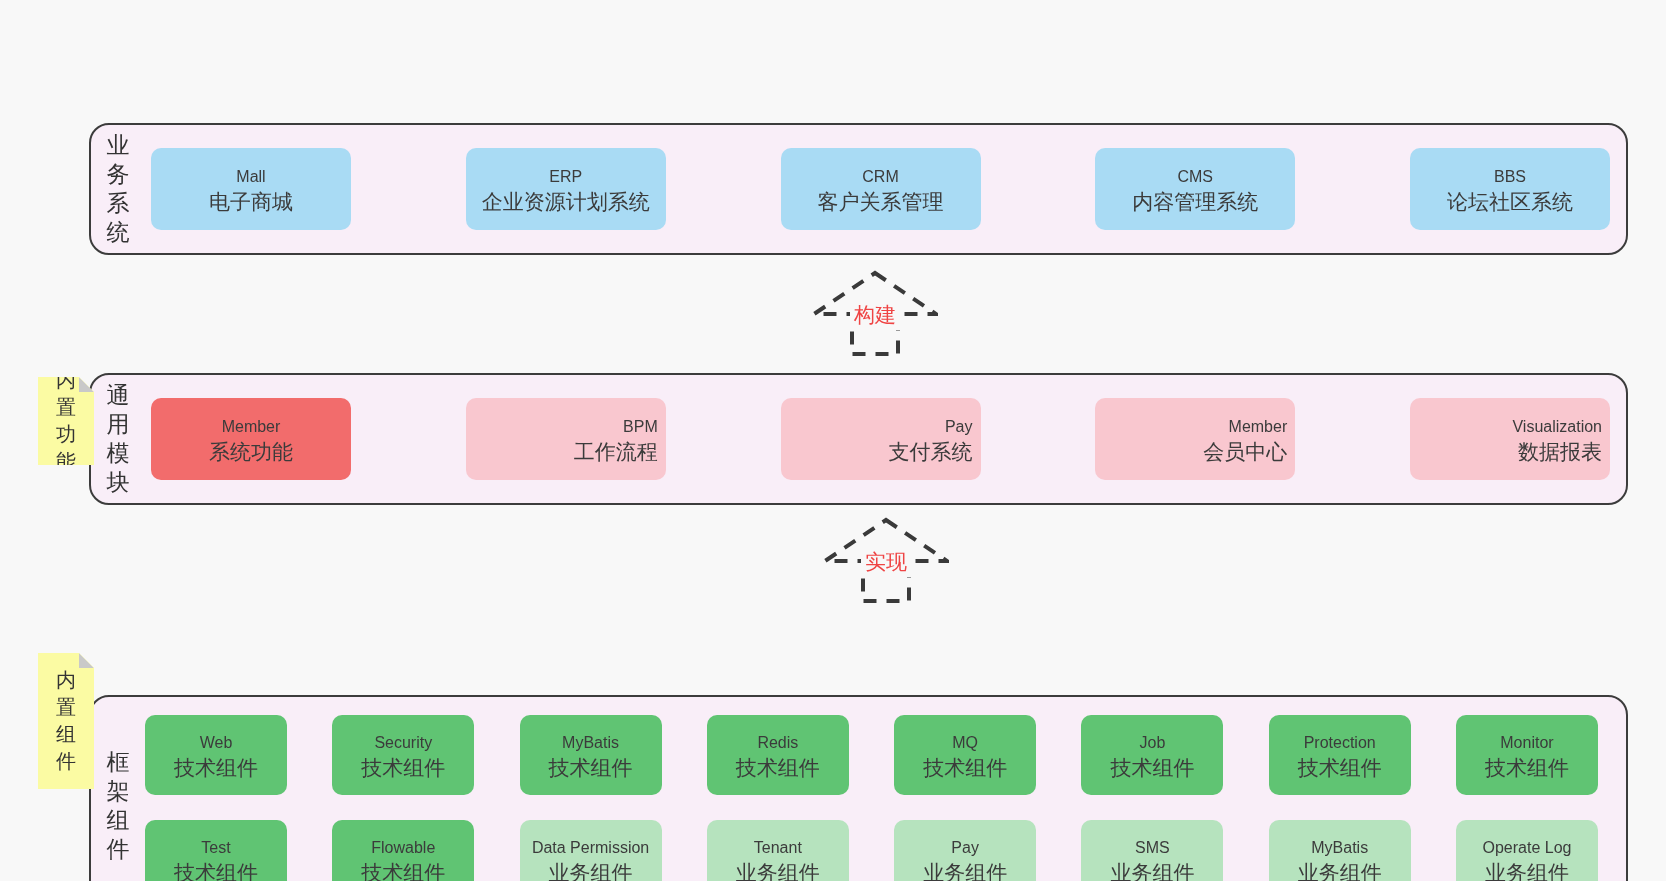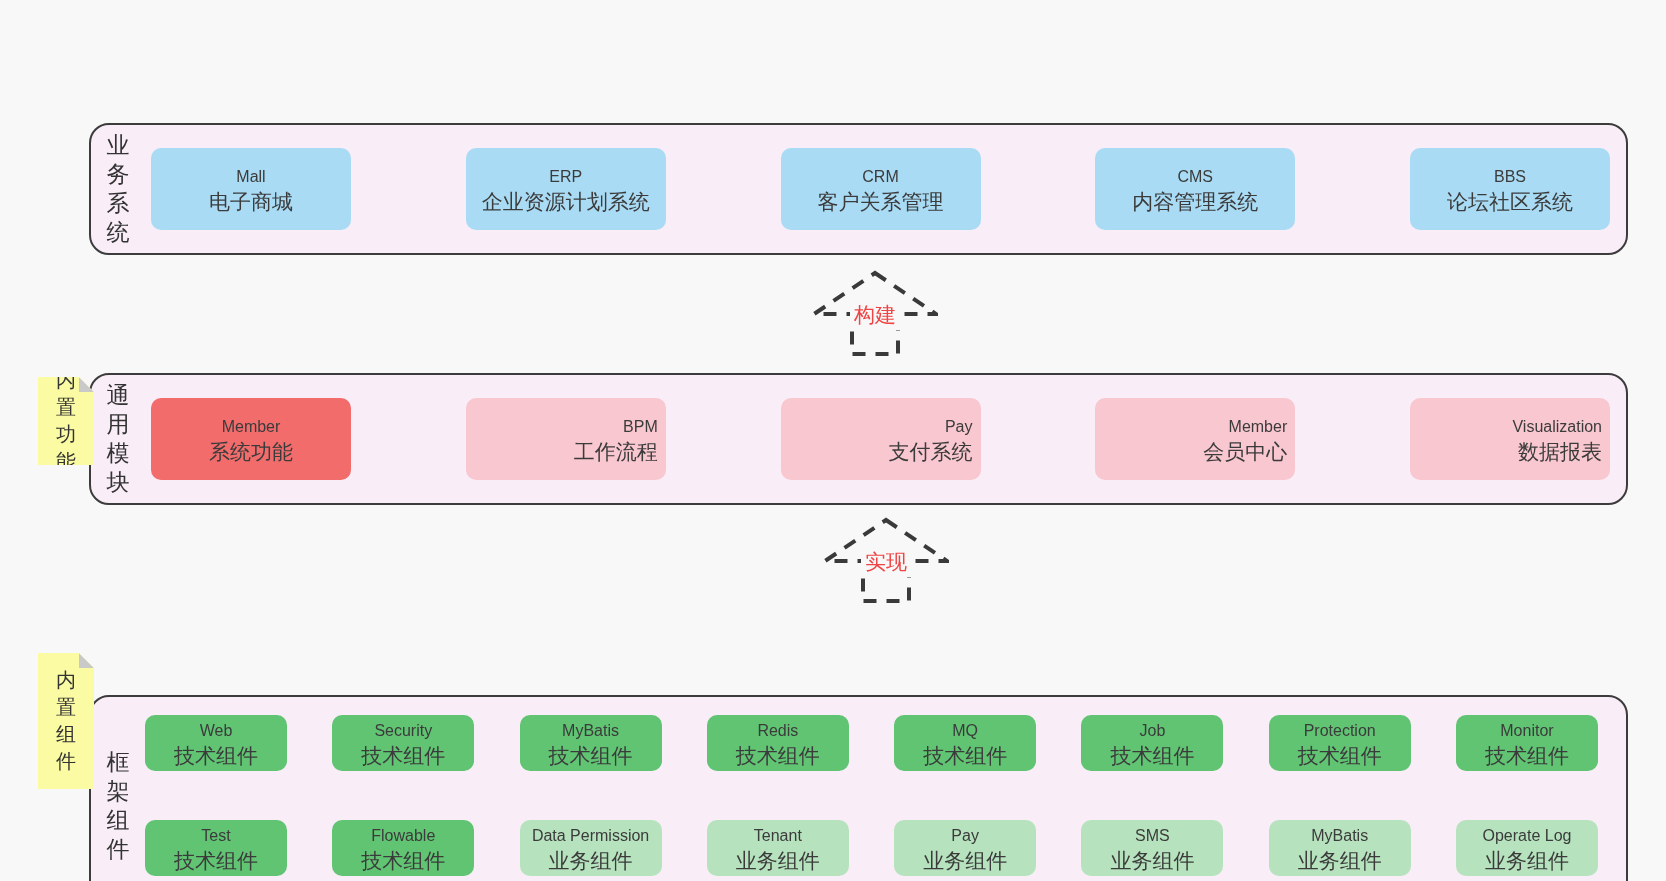--- a/index.html
+++ b/index.html
@@ -31,21 +31,21 @@
     position:absolute;top:18px;bottom:15px;left:54px;right:28px;
     display:flex;flex-direction:column;justify-content:space-between;
   }
   .row8{display:flex;justify-content:space-between;height:80px;}
   .box{
     box-sizing:border-box;border-radius:10px;
     display:flex;flex-direction:column;align-items:center;justify-content:center;
     text-align:center;padding:0 8px;
   }
   .row .box{width:200px;height:82px;}
-  .row8 .box{width:142px;height:56px;}
+  .row8 .box{width:142px;height:80px;}
   .box-name{font-size:16px;line-height:26px;color:#3b3b3b;}
   .box-desc{font-size:21px;line-height:24px;color:#3b3b3b;}
   .blue{background:#a9dbf4;}
   .red{background:#f26c6c;}
   .pink{background:#f9c7cf;align-items:flex-end;}
   .green{background:#60c473;}
   .lightgreen{background:#b6e3be;}
   
   .sticky{
     position:absolute;left:38px;width:56px;background:#fbfba3;z-index:3;

